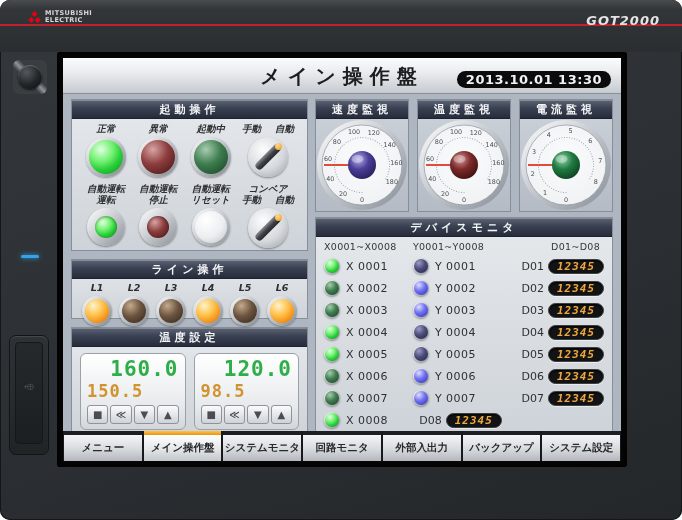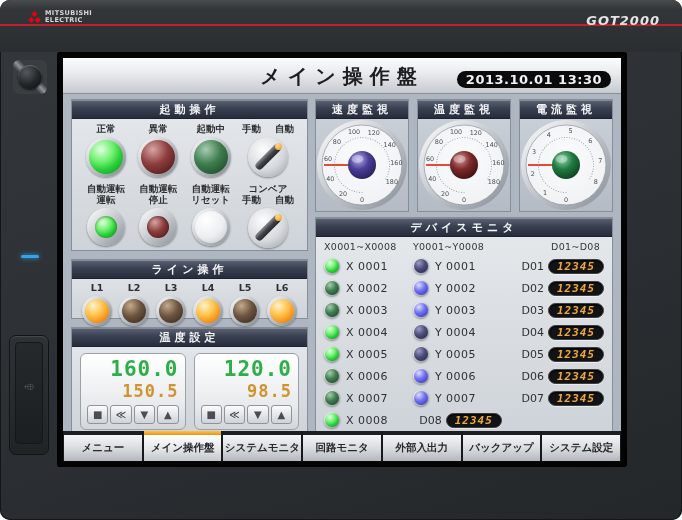--- a/index.html
+++ b/index.html
@@ -86,21 +86,21 @@
     height:19px; line-height:19px; text-align:center;
     background:linear-gradient(#5d6575 0%,#3a4152 45%,#262c3b 100%);
     color:#f4f5f7; font-size:11px; font-weight:bold; letter-spacing:4px;
     border-bottom:1px solid #1d2230; flex:0 0 auto;
     box-shadow:inset 0 1px 0 rgba(255,255,255,.25);
   }
   .panel-body { flex:1; position:relative; }
   
   .s-row { display:flex; justify-content:space-between; padding:4px 8px 2px 8px; }
   .s-cell { display:flex; flex-direction:column; align-items:center; width:52px; }
-  .cell-label { font-size:9.5px; color:#2c2e30; font-weight:bold; white-space:nowrap; line-height:11px; text-align:center; }
+  .cell-label { font-size:9.5px; color:#2c2e30; font-weight:bold; white-space:nowrap; line-height:11px; text-align:center;font-style:italic; }
   .lamp-ring {
     margin-top:3px; border-radius:50%; padding:3px;
     background:linear-gradient(135deg,#fcfcfc 0%,#b8bcc1 55%,#82878d 100%);
     box-shadow:0 1px 2px rgba(0,0,0,.35);
   }
   .lamp { border-radius:50%; }
   .lamp.big { width:34px; height:34px; }
   .lamp.small { width:24px; height:24px; }
   .lamp.green-on  { background:radial-gradient(circle at 35% 28%, #e2ffe2 0%, #6ef06e 38%, #27cd38 62%, #0c8f1c 100%); }
   .lamp.green-off { background:radial-gradient(circle at 35% 28%, #a8ccb0 0%, #3e7d4e 45%, #163f24 100%); }
@@ -137,21 +137,21 @@
   
   .line-body { display:flex; justify-content:space-between; padding:3px 10px 5px 10px; }
   .line-cell { display:flex; flex-direction:column; align-items:center; }
   
   .temp-body { display:flex; gap:8px; padding:6px 8px; }
   .temp-ctrl {
     flex:1; background:linear-gradient(#ffffff,#e7eaec 70%,#d2d6da);
     border:1px solid #9aa1a9; border-radius:6px; padding:3px 6px 5px 6px;
   }
   .temp-set { font-family:"DejaVu Sans Mono","Liberation Mono",monospace; font-weight:bold; font-size:21px; color:#2eae49; text-align:right; letter-spacing:1px; line-height:24px; }
-  .temp-cur { font-family:"DejaVu Sans Mono","Liberation Mono",monospace; font-weight:bold; font-size:17px; color:#d2922d; text-align:right; letter-spacing:1px; line-height:20px; }
+  .temp-cur { font-family:"DejaVu Sans Mono","Liberation Mono",monospace; font-weight:bold; font-size:17px; color:#d2922d; text-align:left; letter-spacing:1px; line-height:20px; }
   .temp-btns { display:flex; gap:2px; margin-top:4px; }
   .temp-btn {
     flex:1; height:19px; border:1px solid #8d949c; border-radius:3px;
     background:linear-gradient(#fbfbfc,#cfd3d7);
     font-size:10px; color:#4a4e53; display:flex; align-items:center; justify-content:center;
     font-weight:bold;
   }
   
   .gauge-row { display:flex; gap:8px; height:113px; }
   .gauge-panel { flex:1; }

